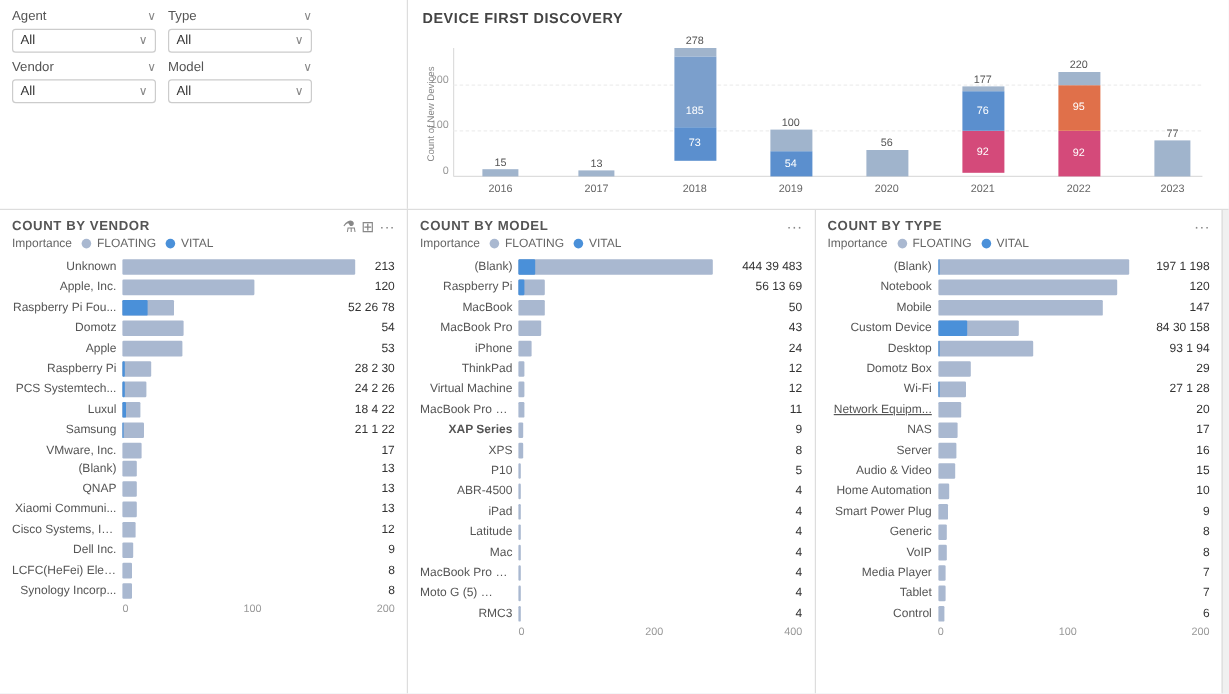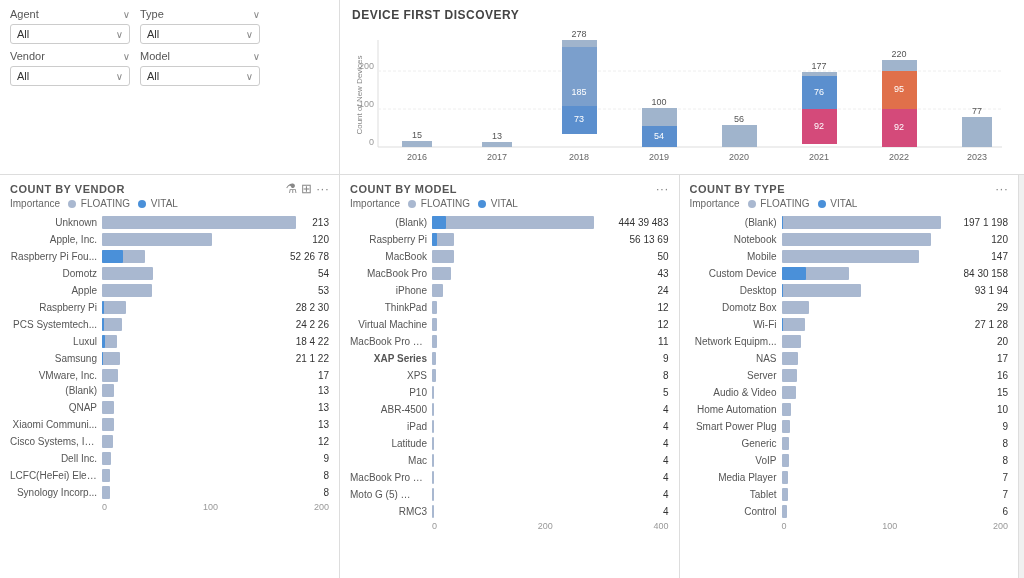--- a/index.html
+++ b/index.html
@@ -539,21 +539,21 @@
           </div>
           <div class="bar-row" style="display: flex; align-items: center; margin-bottom: 2px; height: 15px;">
             <div style="width: 92px; text-align: right; font-size: 10px; color: rgb(85, 85, 85); padding-right: 5px; overflow: hidden; text-overflow: ellipsis; white-space: nowrap; flex-shrink: 0;">Wi-Fi</div>
             <div style="flex: 1 1 0%; position: relative; height: 13px;">
               <div style="width: 12.2727%; height: 13px; background: rgb(169, 184, 208); position: absolute; left: 0px; top: 0px; border-radius: 1px;"></div>
               <div style="width: 0.454545%; height: 13px; background: rgb(74, 144, 217); position: absolute; left: 0px; top: 0px; border-radius: 1px;"></div>
             </div>
             <div style="font-size: 10px; color: rgb(51, 51, 51); margin-left: 4px; flex-shrink: 0; white-space: nowrap;">27  1  28</div>
           </div>
           <div class="bar-row" style="display: flex; align-items: center; margin-bottom: 2px; height: 15px;">
-            <div style="width: 92px; text-align: right; font-size: 10px; color: rgb(85, 85, 85); padding-right: 5px; overflow: hidden; text-overflow: ellipsis; white-space: nowrap; flex-shrink: 0;">Network Equipm...</div>
+            <div style="width: 92px; text-align: right; font-size: 10px; color: rgb(85, 85, 85); padding-right: 5px; overflow: hidden; text-overflow: ellipsis; white-space: nowrap; flex-shrink: 0; text-decoration: underline;">Network Equipm...</div>
             <div style="flex: 1 1 0%; position: relative; height: 13px;">
               <div style="width: 9.09091%; height: 13px; background: rgb(169, 184, 208); position: absolute; left: 0px; top: 0px; border-radius: 1px;"></div>
             </div>
             <div style="font-size: 10px; color: rgb(51, 51, 51); margin-left: 4px; flex-shrink: 0; white-space: nowrap;">20</div>
           </div>
           <div class="bar-row" style="display: flex; align-items: center; margin-bottom: 2px; height: 15px;">
             <div style="width: 92px; text-align: right; font-size: 10px; color: rgb(85, 85, 85); padding-right: 5px; overflow: hidden; text-overflow: ellipsis; white-space: nowrap; flex-shrink: 0;">NAS</div>
             <div style="flex: 1 1 0%; position: relative; height: 13px;">
               <div style="width: 7.72727%; height: 13px; background: rgb(169, 184, 208); position: absolute; left: 0px; top: 0px; border-radius: 1px;"></div>
             </div>

